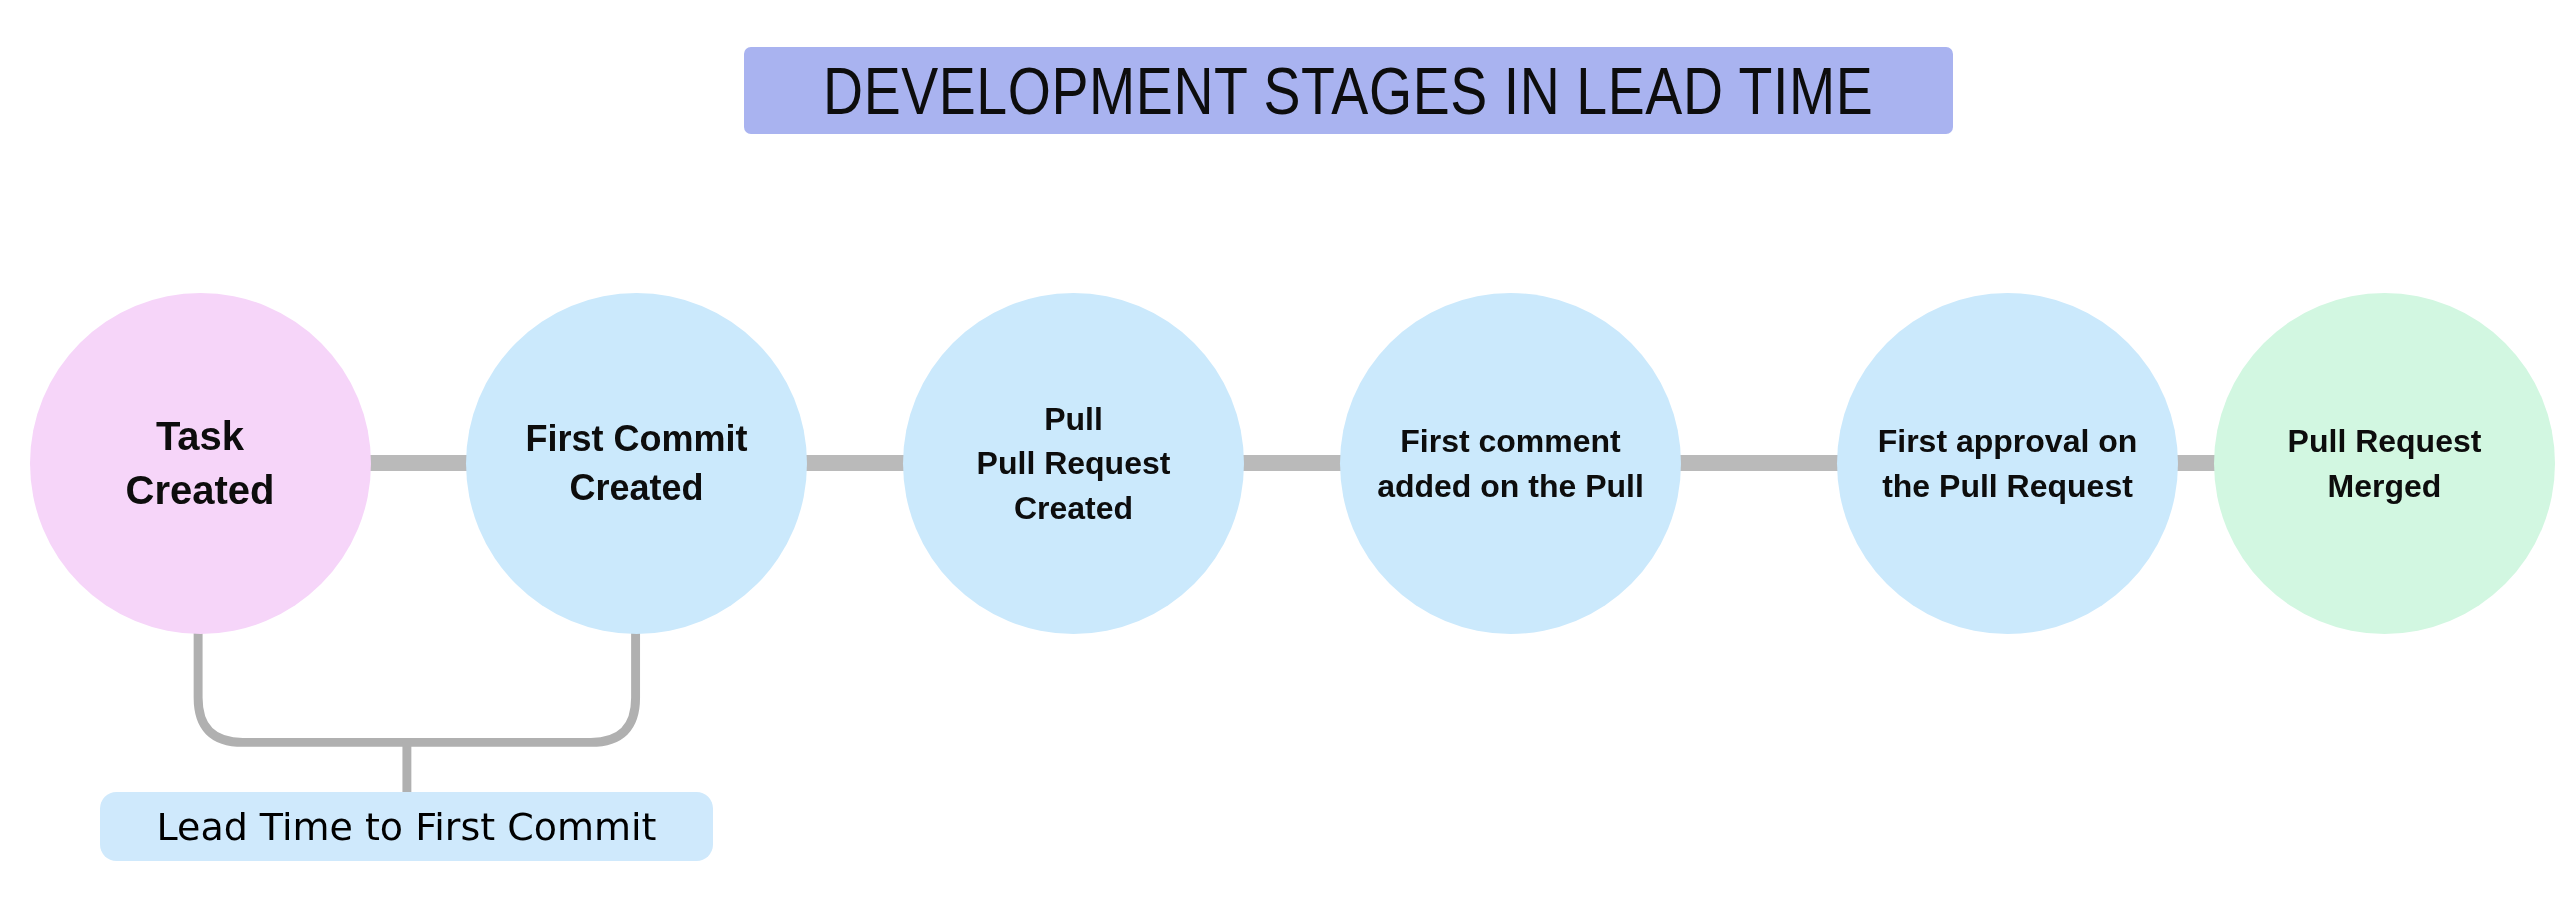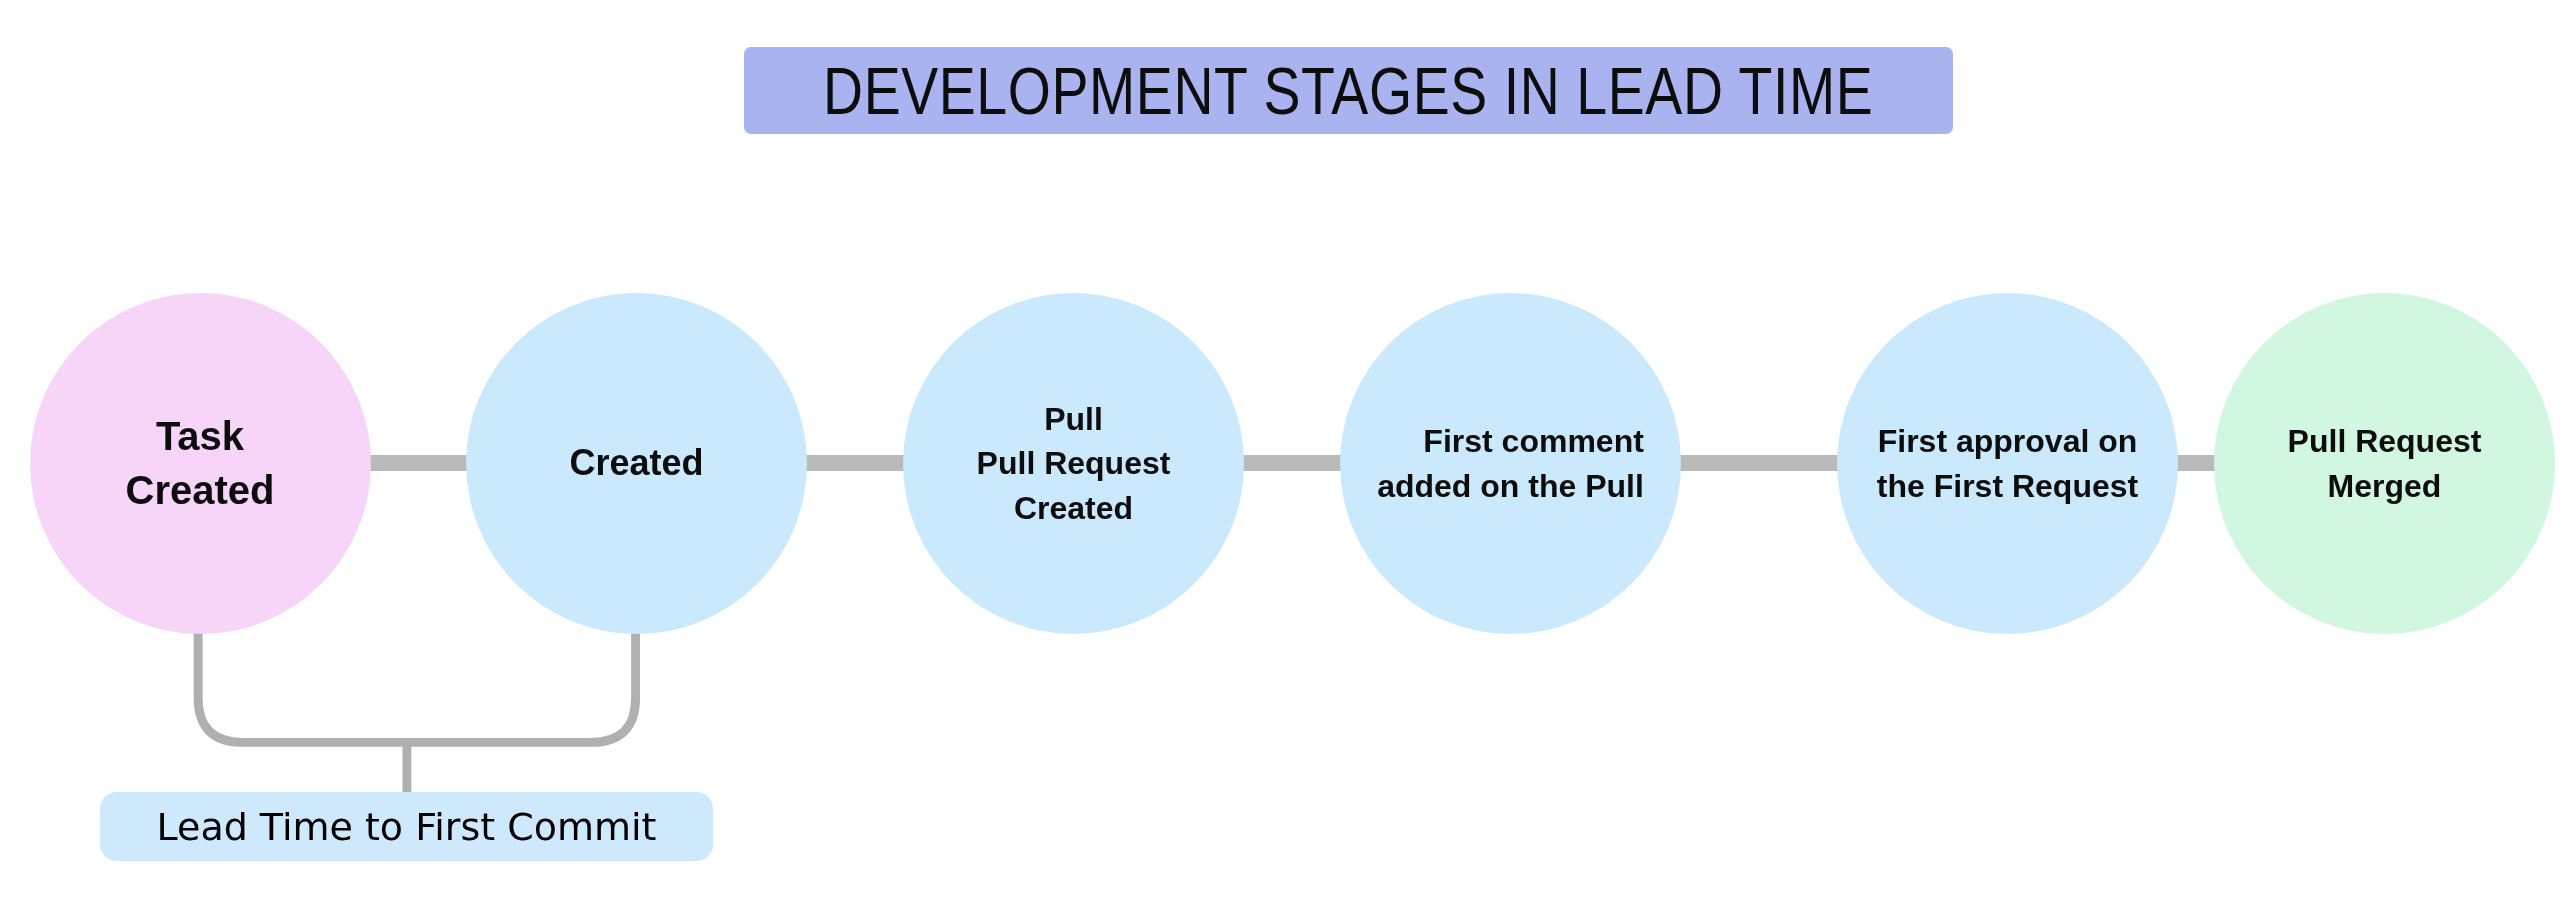--- a/index.html
+++ b/index.html
@@ -102,43 +102,44 @@
 
   <div class="stage s0" style="background: rgb(246, 213, 249);">
     <div class="stage-label fs-a">
       <span>Task</span>
       <span>Created</span>
     </div>
   </div>
 
   <div class="stage s1" style="background: rgb(203, 233, 252);">
     <div class="stage-label fs-b">
+      <span>First Commit</span>
       <span>Created</span>
     </div>
   </div>
 
   <div class="stage s2" style="background: rgb(203, 233, 252);">
     <div class="stage-label fs-c">
       <span>Pull</span>
       <span>Pull Request</span>
       <span>Created</span>
     </div>
   </div>
 
-  <div class="stage s3" style="background: rgb(203, 233, 252); text-align: right;">
+  <div class="stage s3" style="background: rgb(203, 233, 252);">
     <div class="stage-label fs-c">
       <span>First comment</span>
       <span>added on the Pull</span>
     </div>
   </div>
 
   <div class="stage s4" style="background: rgb(203, 233, 252);">
     <div class="stage-label fs-c">
       <span>First approval on</span>
-      <span>the First Request</span>
+      <span>the Pull Request</span>
     </div>
   </div>
 
   <div class="stage s5" style="background: rgb(210, 247, 225);">
     <div class="stage-label fs-c">
       <span>Pull Request</span>
       <span>Merged</span>
     </div>
   </div>
 

